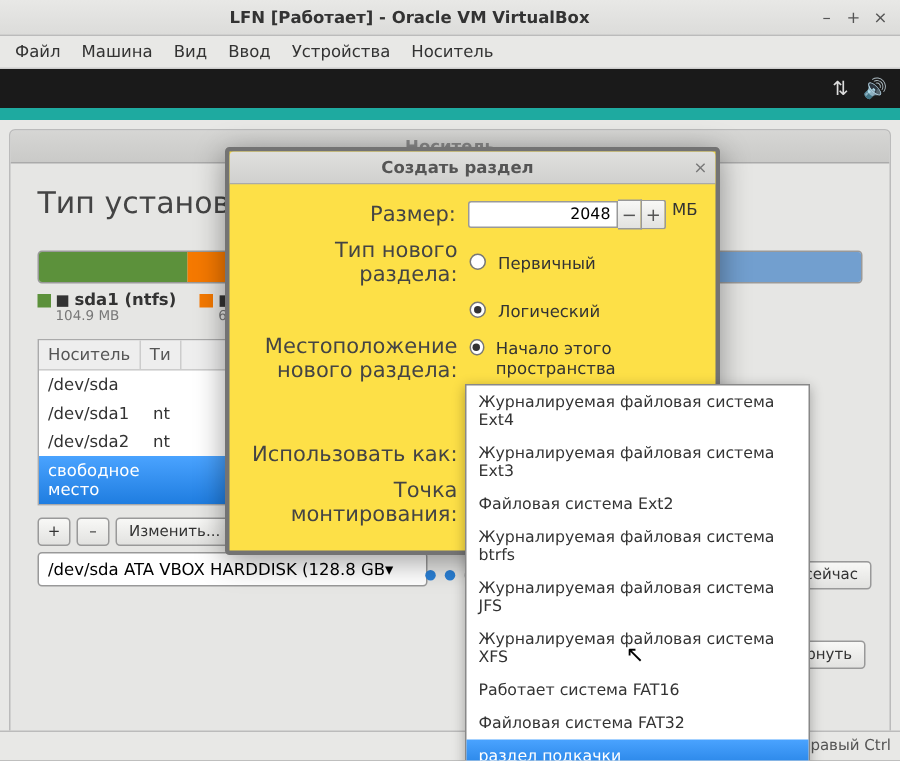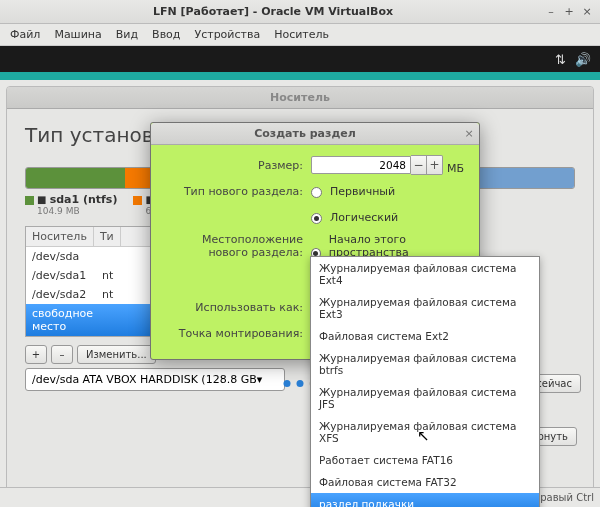--- a/index.html
+++ b/index.html
@@ -38,28 +38,28 @@
 .bootloader{margin-top:12px;font-size:10px;color:#444}
 .bl-sel{margin-top:4px;background:#fff;border:1px solid #999;border-radius:3px;padding:4px 6px;width:260px;font-size:10px;display:flex;}
 .bottom-btns{position:absolute;bottom:12px;right:12px;display:flex;gap:6px}
 .dots{position:absolute;bottom:18px;left:50%;transform:translateX(-50%);display:flex;gap:6px}
 .dot{width:7px;height:7px;border-radius:50%;background:#bbb}
 .dot.on{background:#2a7fd4}
 .statusbar{position:absolute;bottom:0;left:0;right:0;height:20px;background:#e8e8e6;border-top:1px solid #bbb;display:flex;align-items:center;justify-content:flex-end;padding:0 6px;gap:3px}
 .statusbar .si{width:15px;height:15px;font-size:11px;color:#2a7fd4;display:flex;align-items:center;justify-content:center}
 .statusbar .txt{color:#555;font-size:10px;margin-left:6px}
 
-.dialog{position:absolute;top:122px;left:150px;width:330px;background:#bef264;border:1px solid #737373;border-radius:3px;box-shadow:0 4px 20px rgba(0,0,0,.4);z-index:10}
+.dialog{position:absolute;top:98px;left:150px;width:330px;background:#fde047;border:3px solid #737373;border-radius:3px;box-shadow:0 4px 20px rgba(0,0,0,.4);z-index:10}
 .dlg-tb{background:linear-gradient(#e0e0de,#d0d0ce);height:22px;display:flex;align-items:center;border-bottom:1px solid #aaa;border-radius:3px 3px 0 0}
 .dlg-title{flex:1;text-align:center;font-weight:bold;color:#555}
 .dlg-close{width:20px;text-align:center;color:#777;cursor:pointer}
 .dlg-body{padding:10px 12px}
 .frow{display:flex;align-items:center;margin-bottom:6px;min-height:20px}
-.flabel{width:148px;text-align:right;color:#444;padding-right:8px;font-size:11px}
-.fctl{flex:1;display:flex;align-items:flex-end;gap:4px;color:#333;font-size:10.5px}
+.flabel{width:148px;text-align:right;color:#444;padding-right:8px;font-size:14px}
+.fctl{flex:1;display:flex;align-items:flex-start;gap:4px;color:#333;font-size:10.5px}
 .spin{display:flex;align-items:center}
 .spin input{width:100px;text-align:right;padding:2px 4px;border:1px solid #999;border-radius:2px 0 0 2px;background:#fff;font-size:10.5px}
 .spin .sb{width:16px;height:20px;border:1px solid #999;background:linear-gradient(#f8f8f6,#e2e2e0);border-left:none;display:flex;align-items:center;justify-content:center;cursor:pointer;font-size:12px;color:#555}
 .radio{width:11px;height:11px;border:1px solid #777;border-radius:50%;display:inline-flex;align-items:center;justify-content:center;margin-right:4px;background:#fff}
 .radio.on::after{content:"";width:5px;height:5px;background:#333;border-radius:50%}
 
 .fslist{position:absolute;top:256px;left:310px;width:230px;background:#fff;border:1px solid #888;z-index:20;box-shadow:0 2px 8px rgba(0,0,0,.3)}
 .fslist .it{padding:5px 8px;font-size:10.5px;color:#333;cursor:pointer;border-bottom:0}
 .fslist .it.sel{background:linear-gradient(#4aa3ff,#1f7de0);color:#fff}
 .cursor{position:absolute;top:427px;left:417px;z-index:30;pointer-events:none;font-size:15px;color:#000}

